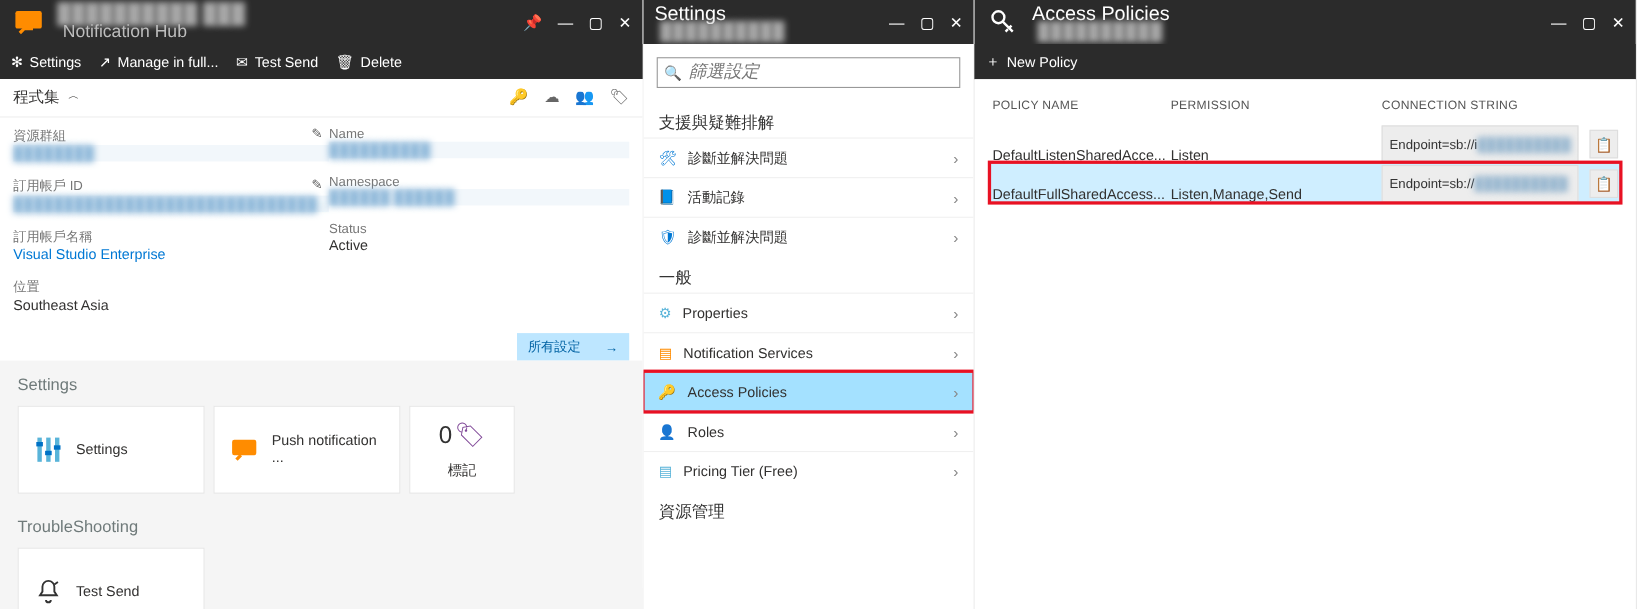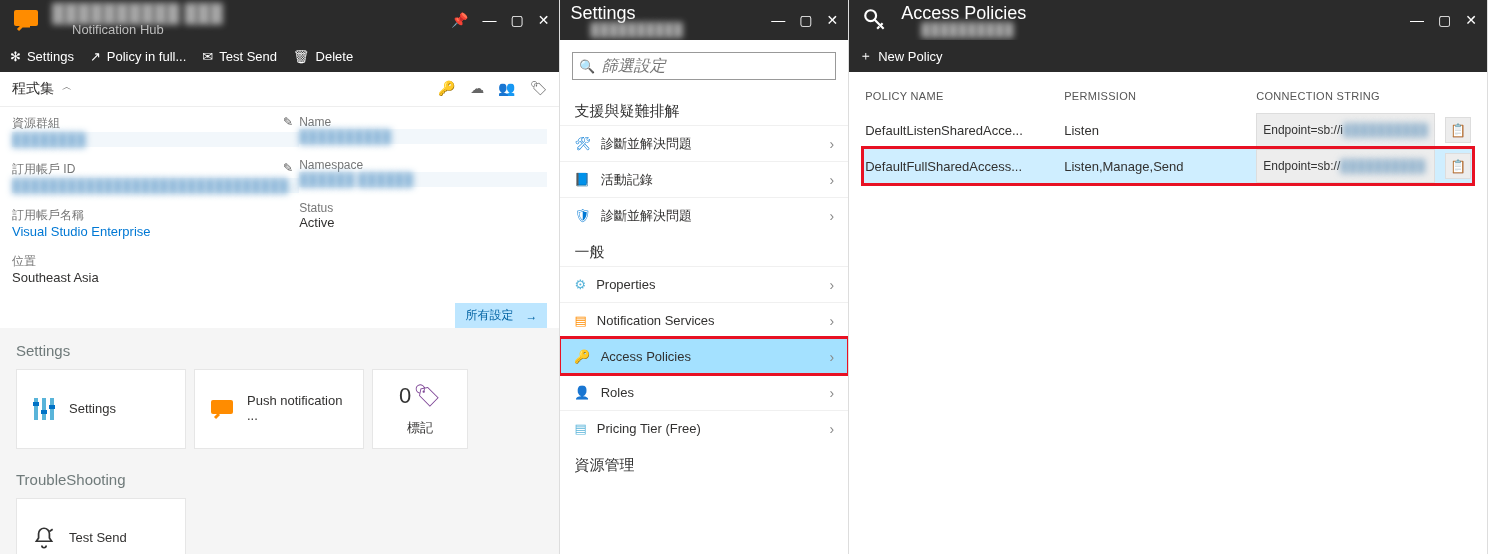--- a/index.html
+++ b/index.html
@@ -5,61 +5,61 @@
   * { box-sizing: border-box; margin: 0; padding: 0; font-family: "Segoe UI", Arial, sans-serif; }
   body { width: 1488px; height: 554px; background: #fff; display: flex; overflow: hidden; font-size: 13px; color: #323130; }
   .panel { display: flex; flex-direction: column; border-right: 1px solid #ddd; height: 100%; }
   .panel1 { width: 594px; }
   .panel2 { width: 306px; }
   .panel3 { flex: 1; }
   .dark-header { background: #2b2b2b; color: #fff; display: flex; flex-direction: column; }
   .dh-row { display: flex; align-items: center; height: 36px; padding: 0 10px; }
   .dh-title-row { height: 40px; padding: 0 10px; }
   .dh-title { font-size: 18px; font-weight: 300; }
-  .dh-sub { font-size: 13px; color: #bdbdbd; margin-left: 20px; margin-top: -2px; }
+  .dh-sub { font-size: 16px; color: #bdbdbd; margin-left: 5px; margin-top: -2px; }
   .dh-blur { color: transparent; text-shadow: 0 0 6px rgba(200,200,200,0.8); }
   .dh-icon-big { width: 32px; height: 32px; margin-right: 10px; display:flex; align-items:center; justify-content:center; }
   .win-ctrls { margin-left: auto; display: flex; gap: 14px; align-items: center; }
   .win-ctrls span { font-size: 14px; cursor: pointer; }
   .toolbar { background: #2b2b2b; color: #fff; display: flex; align-items: center; height: 32px; padding: 0 10px; gap: 16px; }
   .toolbar .tb-item { display: flex; align-items: center; gap: 6px; font-size: 13px; cursor: pointer; }
   .content { background: #fff; flex: 1; overflow: auto; }
   .section-head { display: flex; align-items: flex-start; padding: 8px 12px; font-size: 14px; border-bottom: 1px solid #eee; }
   .section-head .chev { margin-left: 8px; font-size: 10px; }
   .icon-row { margin-left: auto; display: flex; gap: 14px; color: #666; }
   .props { display: flex; padding: 8px 12px; gap: 0; }
   .pcol { flex: 1; display: flex; flex-direction: column; gap: 14px; }
   .pitem .plabel { color: #767676; font-size: 12px; }
   .pitem .pvalue { font-size: 13px; }
   .pitem .blur { color: transparent; text-shadow: 0 0 6px rgba(120,170,210,0.8); background: rgba(150,190,225,0.12); }
   .pitem .link { color: #0078d4; }
   .edit-icon { float: right; color: #555; font-size: 12px; margin-right: 6px; cursor: pointer; }
-  .all-settings { margin: 10px 12px 0 auto; width: fit-content; background: #bde6ff; color: #0062a3; padding: 4px 10px; font-size: 12px; display: flex; align-items:center; gap:12px; cursor: pointer; }
+  .all-settings { margin: 10px 12px 0 auto; width: fit-content; background: #bde6ff; color: #0062a3; padding: 4px 10px; font-size: 12px; display: flex; align-items:center; gap:22px; cursor: pointer; }
   .gray-bg { background: #f5f5f5; padding: 14px 16px 24px; }
   .group-title { color: #6f7a7a; font-size: 15px; margin-bottom: 10px; }
   .tiles { display: flex; gap: 8px; }
   .tile { background: #fff; border: 1px solid #e6e6e6; height: 80px; display: flex; align-items: center; padding: 0 14px; gap: 12px; cursor: pointer; }
   .tile-w1 { width: 170px; } .tile-w2 { width: 170px; } .tile-w3 { width: 96px; flex-direction: column; justify-content:center; align-items:center; }
   .tile-label { font-size: 13px; line-height:1.15; }
   .tile-icon { width: 26px; height: 26px; display:flex; align-items:center; justify-content:center; }
   .tile-w3 .count { font-size: 22px; font-weight: 300; color: #333; display:flex; align-items:center; gap:2px; }
   
   .search-box { margin: 12px; border: 1px solid #999; height: 28px; display: flex; align-items: center; padding: 0 6px; color: #767676; gap: 6px; }
   .search-box input { border: none; outline: none; flex: 1; font-style: italic; font-size: 16px; }
   .set-group-title { padding: 10px 14px 4px; font-size: 15px; color: #333; }
   .set-item { display: flex; align-items: center; height: 36px; padding: 0 14px; gap: 10px; cursor: pointer; border-top: 1px solid #f0f0f0; }
   .set-item .si-label { flex: 1; font-size: 13px; }
   .set-item .chev { color: #888; font-size: 14px; }
   .set-item.selected { background: #a4e1ff; }
   .red-box { outline: 3px solid #e81123; outline-offset: -1px; }
   
   .ap-table { padding: 18px 14px 0; }
   .ap-head { display: flex; color: #555; font-size: 11px; letter-spacing: .3px; padding: 0 2px 10px; }
-  .col-name { width: 162px; } .col-perm { width: 192px; margin-left: 37px; } .col-conn { flex: 1; display:flex; align-items:center; gap:6px; }
-  .ap-row { display: flex; align-items: center; height: 36px; padding: 0 2px; font-size: 13px; }
+  .col-name { width: 162px; } .col-perm { width: 192px; } .col-conn { flex: 1; display:flex; align-items:center; gap:6px; }
+  .ap-row { display: flex; align-items: flex-end; height: 36px; padding: 0 2px; font-size: 13px; }
   .ap-row .cell { overflow: hidden; text-overflow: ellipsis; white-space: nowrap; }
   .conn-box { background: #ededed; border: 1px solid #ddd; height: 26px; flex: 1; display: flex; align-items: center; padding: 16px 6px; color: #333; font-size: 12px; }
   .conn-blur { color: transparent; text-shadow: 0 0 6px rgba(100,150,190,0.6); }
   .copy-btn { width: 26px; height: 26px; background: #ededed; border: 1px solid #ddd; display:flex; align-items:center; justify-content:center; cursor:pointer; margin-left:4px; }
   .ap-row.hl { background: #cfeeff; }
   svg { display: block; }
 </style>
 </head>
 <body>
 
@@ -83,21 +83,21 @@
         <span>✕</span>
       </div>
     </div>
     <div class="toolbar">
       <div class="tb-item">
           <span>✻</span>
           <span>Settings</span>
         </div>
       <div class="tb-item">
           <span>↗</span>
-          <span>Policy in full...</span>
+          <span>Manage in full...</span>
         </div>
       <div class="tb-item">
           <span>✉</span>
           <span>Test Send</span>
         </div>
       <div class="tb-item">
           <span>🗑</span>
           <span>Delete</span>
         </div>
     </div>

